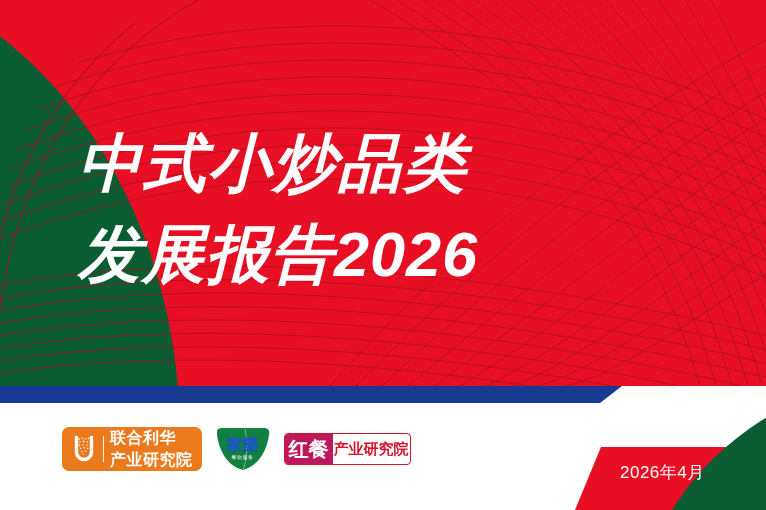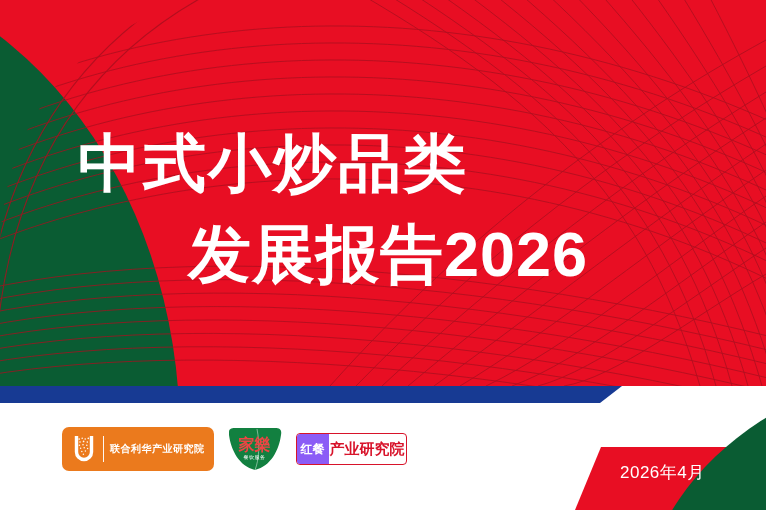--- a/index.html
+++ b/index.html
@@ -63,25 +63,25 @@
     width: 620px;
     z-index: 6;
   }
   .title-line {
     color: #ffffff;
     font-size: 63px;
     font-weight: bold;
     letter-spacing: 2px;
     line-height: 1.0;
     white-space: nowrap;
+    font-style: italic;
   }
   .title-line.second {
     margin-top: 28px;
     letter-spacing: 1px;
-    text-align: center;
   }
 
   
   .blue-band {
     position: absolute;
     left: 0;
     top: 386px;
     width: 622px;
     height: 17px;
     background: #173a93;
@@ -164,43 +164,43 @@
   .uni-mark svg { display: block; }
   .uni-divider {
     width: 1px;
     height: 26px;
     background: #ffffff;
     margin-right: 6px;
     opacity: .95;
   }
   .uni-text {
     display: flex;
-    flex-direction: row;
+    flex-direction: column;
     justify-content: center;
     color: #ffffff;
-    font-size: 10px;
+    font-size: 16px;
     font-weight: bold;
     line-height: 1.35;
     letter-spacing: 0.5px;
   }
 
   
   .logo-knorr {
     width: 58px;
     height: 46px;
     position: relative;
   }
   .logo-knorr svg { display:block; }
   .knorr-main {
     position: absolute;
     top: 11px;
     left: 0;
     width: 58px;
     text-align: center;
-    color: #ef4444;
+    color: #1d4ed8;
     font-size: 16px;
     font-weight: bold;
     letter-spacing: 0px;
     line-height: 1;
     z-index: 2;
   }
   .knorr-sub {
     position: absolute;
     top: 28px;
     left: 0;
@@ -216,23 +216,23 @@
   .logo-hongcan {
     display: flex;
     align-items: stretch;
     height: 30px;
     border: 1.5px solid #d8132a;
     border-radius: 4px;
     overflow: hidden;
     background: #ffffff;
   }
   .hc-red {
-    background: #8b5cf6;
-    color: #ffffff;
-    font-size: 12px;
+    background: #be185d;
+    color: #ffffff;
+    font-size: 20px;
     font-weight: bold;
     display: flex;
     align-items: center;
     padding: 0 4px;
     letter-spacing: 0px;
   }
   .hc-white {
     color: #d8132a;
     font-size: 15px;
     font-weight: bold;

